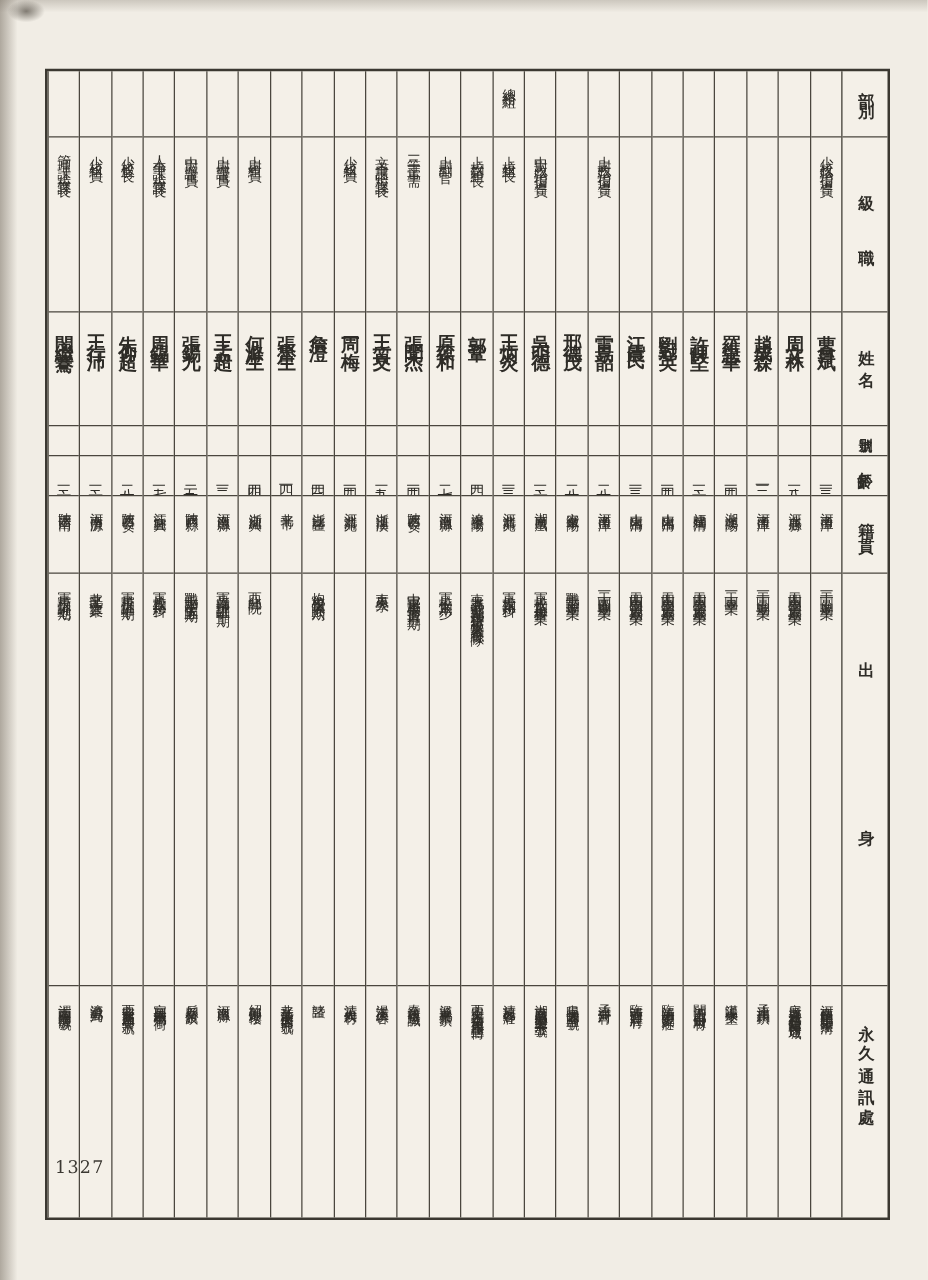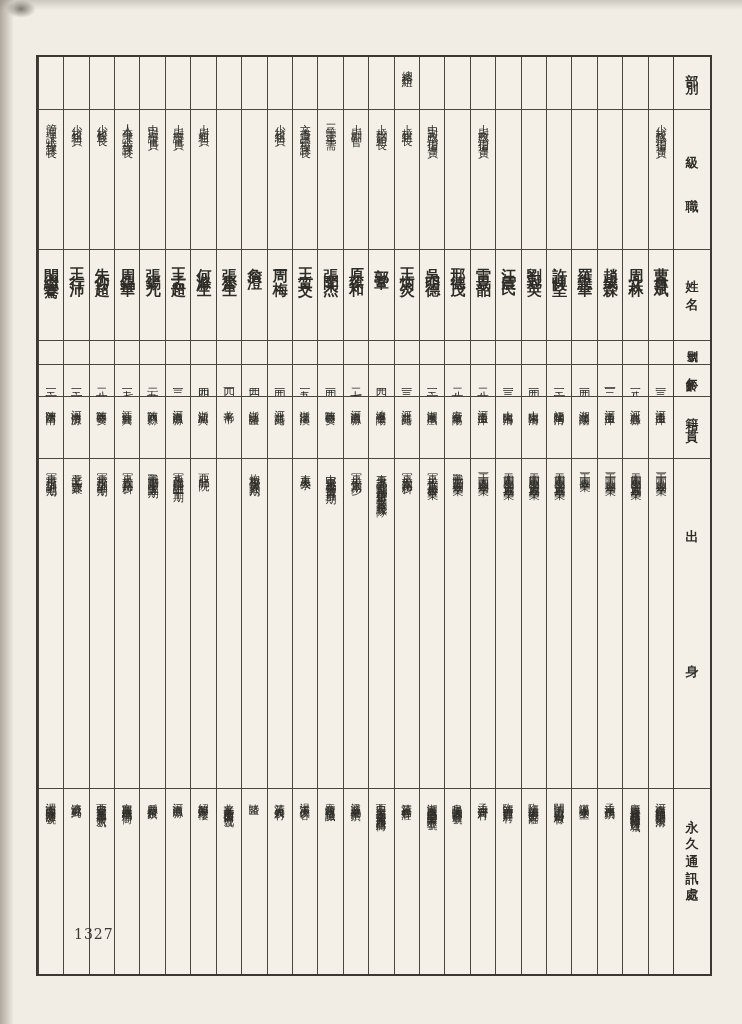--- a/index.html
+++ b/index.html
@@ -58,21 +58,21 @@
   .h-name       .vtext { letter-spacing:17px;  padding-top:20px; }
   .h-alias      .vtext { font-size:11px; letter-spacing:0;  padding-top:1px; }
   .h-age        .vtext { font-size:12px; letter-spacing:3px; padding-top:2px; }
   .h-native     .vtext { letter-spacing:12px;  padding-top:11px; }
   .h-background .vtext { letter-spacing:135px; padding-top:60px; }
   .h-address    .vtext { letter-spacing:17px;  padding-top:20px; }
 
   .page-number {
     position:absolute; left:44px; top:926px;
     font-family:"DejaVu Serif", serif;
-    font-size:14px; letter-spacing:1px; color:#3c3933;margin-left:30px;
+    font-size:14px; letter-spacing:1px; color:#3c3933;
   }
 </style>
 </head>
 <body>
 
 <div class="scan-left"></div>
 <div class="scan-top"></div>
 <div class="scan-smudge"></div>
 
 <div class="registry" id="registry">

